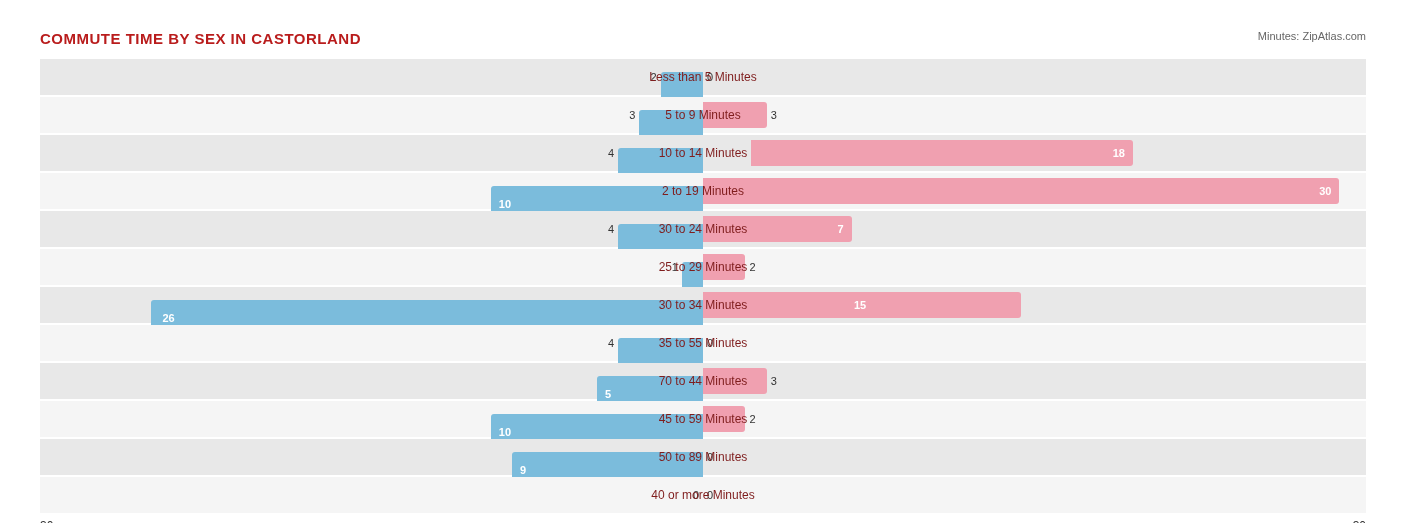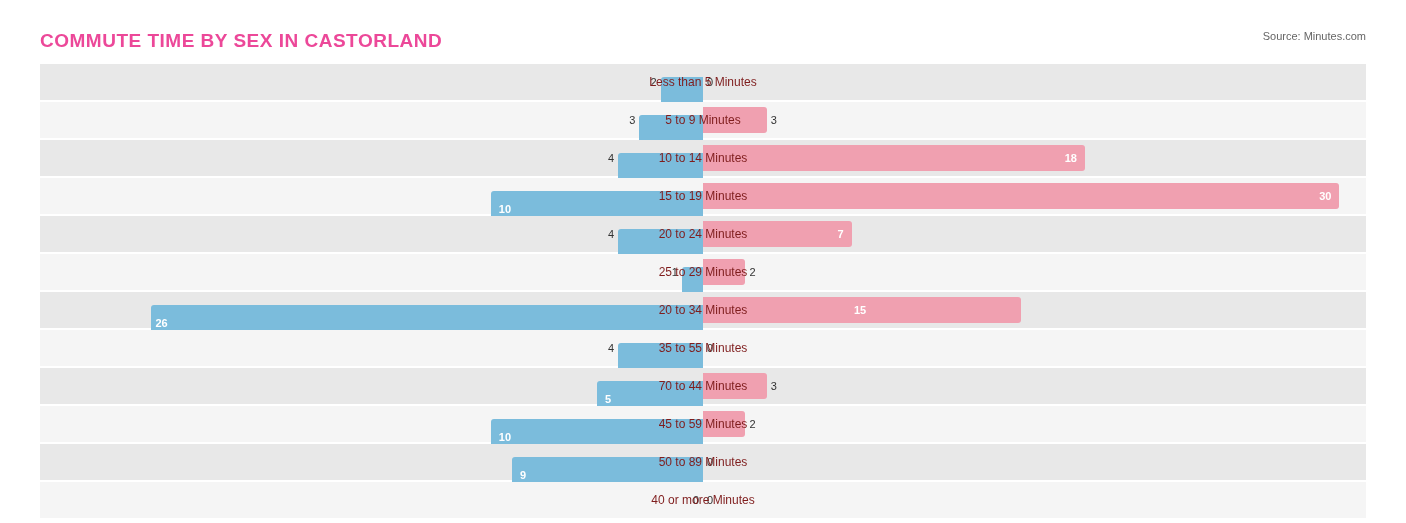--- a/index.html
+++ b/index.html
@@ -15,24 +15,24 @@
       background: #fff;
       padding: 10px 20px 20px 20px;
     }
     .chart-header {
       display: flex;
       justify-content: space-between;
       align-items: flex-start;
       margin-bottom: 12px;
     }
     .chart-title {
-      font-size: 19px;
+      font-size: 15px;
       font-weight: bold;
       text-transform: uppercase;
-      color: #ec4899;
+      color: #b91c1c;
       letter-spacing: 0.5px;
     }
     .chart-source {
       font-size: 11px;
       color: #666;
       text-align: right;
     }
     .chart-area {
       width: 100%;
       position: relative;
@@ -99,85 +99,85 @@
       font-size: 12px;
       color: #333;
     }
   </style>
 </head>
 <body>
 
 <div class="chart-container">
   <div class="chart-header">
     <div class="chart-title">COMMUTE TIME BY SEX IN CASTORLAND</div>
-    <div class="chart-source">Source: Minutes.com</div>
+    <div class="chart-source">Minutes: ZipAtlas.com</div>
   </div>
 
   <div class="chart-area" id="chart-area">
 
   <div class="bar-row">
         <div class="male-bar" style="width: 3.2%; background: rgb(123, 188, 220);"></div>
         <div class="female-bar" style="width: 0%; background: rgb(240, 160, 176);"></div>
         <div style="position: absolute; right: 53.5%; font-size: 11px; color: rgb(51, 51, 51); white-space: nowrap;">2</div>
         <div style="position: absolute; left: 50.3%; font-size: 11px; color: rgb(51, 51, 51); white-space: nowrap;">0</div>
         <div class="center-label">Less than 5 Minutes</div>
       </div>
       <div class="bar-row">
         <div class="male-bar" style="width: 4.8%; background: rgb(123, 188, 220);"></div>
         <div class="female-bar" style="width: 4.8%; background: rgb(240, 160, 176);"></div>
         <div style="position: absolute; right: 55.1%; font-size: 11px; color: rgb(51, 51, 51); white-space: nowrap;">3</div>
         <div style="position: absolute; left: 55.1%; font-size: 11px; color: rgb(51, 51, 51); white-space: nowrap;">3</div>
         <div class="center-label">5 to 9 Minutes</div>
       </div>
       <div class="bar-row">
         <div class="male-bar" style="width: 6.4%; background: rgb(123, 188, 220);"></div>
-        <div class="female-bar" style="width: 28.8%; background: rgb(240, 160, 176); justify-content: flex-end; padding-right: 4px;">
+        <div class="female-bar" style="width: 28.8%; background: rgb(240, 160, 176); justify-content: flex-end; padding-right: 4px; margin-left: 48px;">
           <span class="value-inside">18</span>
         </div>
         <div style="position: absolute; right: 56.7%; font-size: 11px; color: rgb(51, 51, 51); white-space: nowrap;">4</div>
         <div style="position: absolute; left: 79.1%; font-size: 11px; color: rgb(51, 51, 51); white-space: nowrap;"></div>
         <div class="center-label">10 to 14 Minutes</div>
       </div>
       <div class="bar-row">
         <div class="male-bar" style="width: 16%; background: rgb(123, 188, 220); justify-content: flex-start; padding-left: 4px;">
           <span class="value-inside">10</span>
         </div>
         <div class="female-bar" style="width: 48%; background: rgb(240, 160, 176); justify-content: flex-end; padding-right: 4px;">
           <span class="value-inside">30</span>
         </div>
         <div style="position: absolute; right: 66.3%; font-size: 11px; color: rgb(51, 51, 51); white-space: nowrap;"></div>
         <div style="position: absolute; left: 98.3%; font-size: 11px; color: rgb(51, 51, 51); white-space: nowrap;"></div>
-        <div class="center-label">15 to 19 Minutes</div>
+        <div class="center-label">2 to 19 Minutes</div>
       </div>
       <div class="bar-row">
         <div class="male-bar" style="width: 6.4%; background: rgb(123, 188, 220);"></div>
         <div class="female-bar" style="width: 11.2%; background: rgb(240, 160, 176); justify-content: flex-end; padding-right: 4px;">
           <span class="value-inside">7</span>
         </div>
         <div style="position: absolute; right: 56.7%; font-size: 11px; color: rgb(51, 51, 51); white-space: nowrap;">4</div>
         <div style="position: absolute; left: 61.5%; font-size: 11px; color: rgb(51, 51, 51); white-space: nowrap;"></div>
-        <div class="center-label">20 to 24 Minutes</div>
+        <div class="center-label">30 to 24 Minutes</div>
       </div>
       <div class="bar-row">
         <div class="male-bar" style="width: 1.6%; background: rgb(123, 188, 220);"></div>
         <div class="female-bar" style="width: 3.2%; background: rgb(240, 160, 176);"></div>
         <div style="position: absolute; right: 51.9%; font-size: 11px; color: rgb(51, 51, 51); white-space: nowrap;">1</div>
         <div style="position: absolute; left: 53.5%; font-size: 11px; color: rgb(51, 51, 51); white-space: nowrap;">2</div>
         <div class="center-label">25 to 29 Minutes</div>
       </div>
       <div class="bar-row">
-        <div class="male-bar" style="width: 41.6%; background: rgb(123, 188, 220); justify-content: flex-start; padding-left: 0;">
+        <div class="male-bar" style="width: 41.6%; background: rgb(123, 188, 220); justify-content: flex-start; padding-left: 7px;">
           <span class="value-inside">26</span>
         </div>
         <div class="female-bar" style="width: 24%; background: rgb(240, 160, 176); justify-content: center; padding-right: 4px;">
           <span class="value-inside">15</span>
         </div>
         <div style="position: absolute; right: 91.9%; font-size: 11px; color: rgb(51, 51, 51); white-space: nowrap;"></div>
         <div style="position: absolute; left: 74.3%; font-size: 11px; color: rgb(51, 51, 51); white-space: nowrap;"></div>
-        <div class="center-label">20 to 34 Minutes</div>
+        <div class="center-label">30 to 34 Minutes</div>
       </div>
       <div class="bar-row">
         <div class="male-bar" style="width: 6.4%; background: rgb(123, 188, 220);"></div>
         <div class="female-bar" style="width: 0%; background: rgb(240, 160, 176);"></div>
         <div style="position: absolute; right: 56.7%; font-size: 11px; color: rgb(51, 51, 51); white-space: nowrap;">4</div>
         <div style="position: absolute; left: 50.3%; font-size: 11px; color: rgb(51, 51, 51); white-space: nowrap;">0</div>
         <div class="center-label">35 to 55 Minutes</div>
       </div>
       <div class="bar-row">
         <div class="male-bar" style="width: 8%; background: rgb(123, 188, 220); justify-content: flex-start; padding-left: 4px;">

